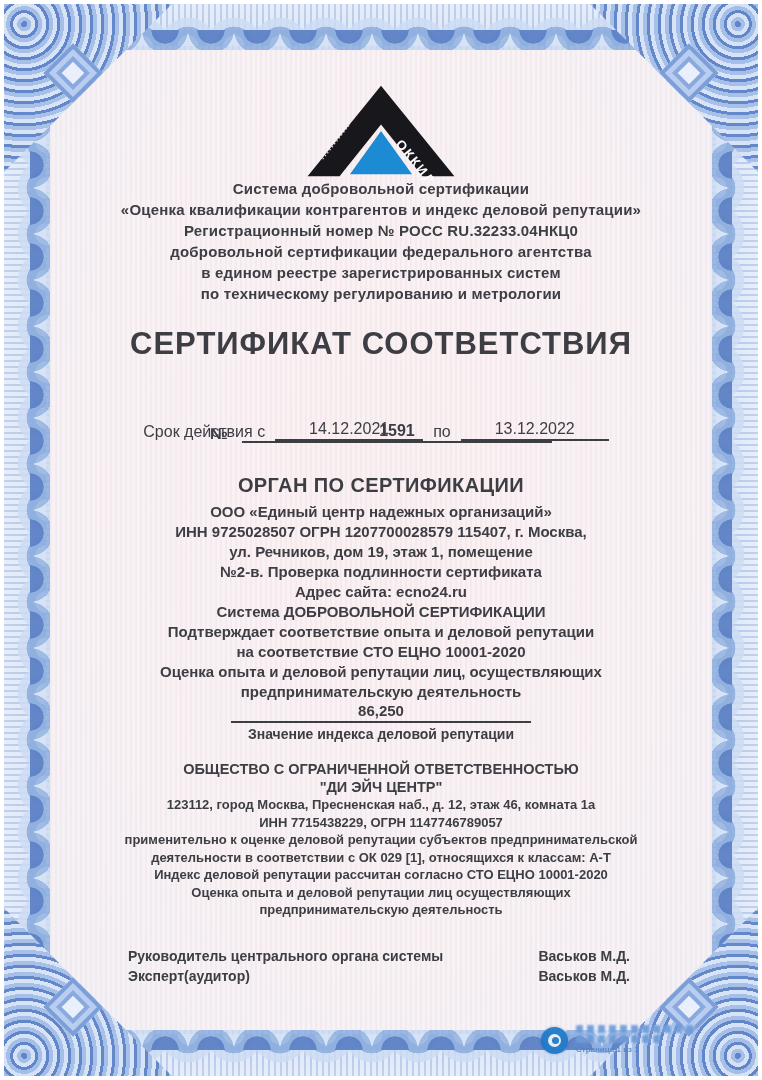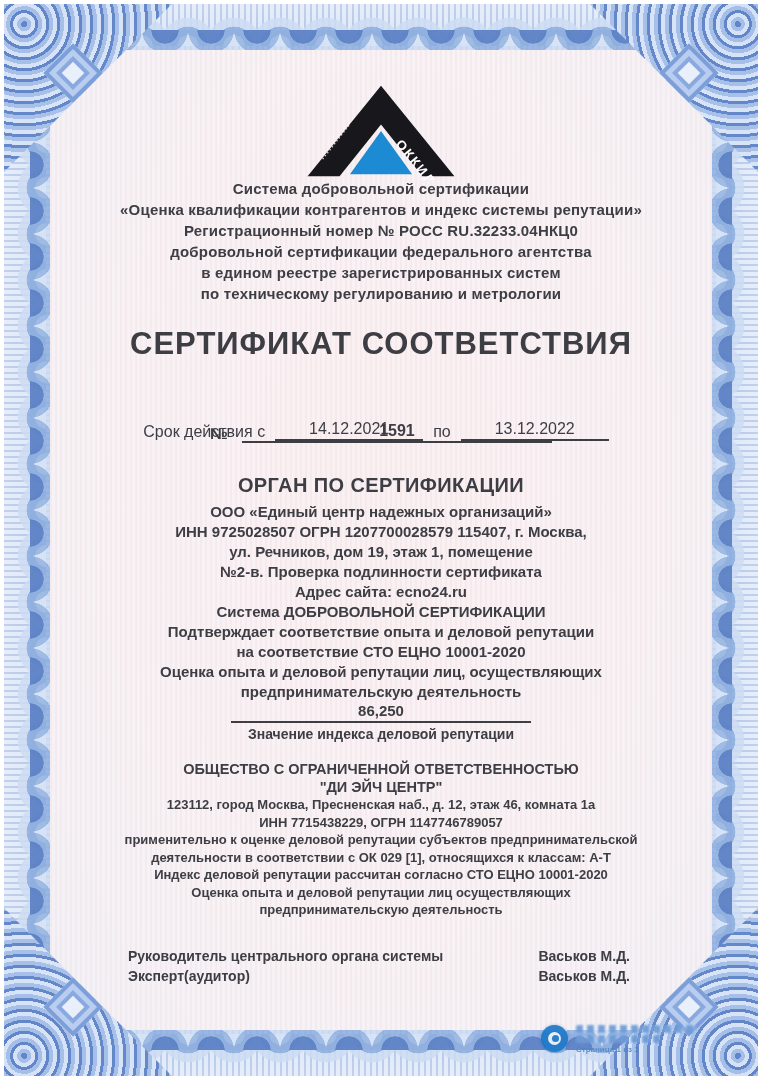--- a/index.html
+++ b/index.html
@@ -73,21 +73,21 @@
   .index-block{top:652px;}
   .index-value{display:inline-block;width:300px;font-weight:700;font-size:15px;border-bottom:2px solid #3d3d44;padding-bottom:2px;}
   .index-caption{font-weight:700;font-size:14px;margin-top:3px;}
   .recipient{top:710px;font-weight:700;}
   .recipient .big{font-size:14.5px;line-height:18px;text-align:center;}
   .recipient .small{font-size:13px;line-height:17.5px;}
   .signs{top:896px;left:78px;right:82px;text-align:left;position:absolute;
          font-weight:700;font-size:14px;line-height:20px;}
   .sign-row{display:flex;justify-content:space-between;}
   
-  .wm{position:absolute;right:66px;bottom:26px;z-index:3;display:flex;align-items:flex-start;opacity:.92;}
+  .wm{position:absolute;right:66px;bottom:26px;z-index:3;display:flex;align-items:flex-end;opacity:.92;}
   .wm-icon{width:27px;height:27px;border-radius:50%;background:#1d78c8;position:relative;flex:0 0 auto;
            box-shadow:0 0 3px rgba(20,80,150,.4);}
   .wm-icon::before{content:"";position:absolute;left:7px;top:7px;width:13px;height:13px;border-radius:50%;
                    background:#eaf2fb;}
   .wm-icon::after{content:"";position:absolute;left:11px;top:10px;width:7px;height:7px;border-radius:50%;
                   background:#1d78c8;}
   .wm-text{margin-left:8px;font-size:8px;line-height:9px;color:#4f86c9;text-align:left;}
   .wm-blur{width:120px;height:8px;margin-bottom:2px;border-radius:2px;filter:blur(1px);
            background:repeating-linear-gradient(90deg,#6d9cd8 0 7px,rgba(255,255,255,.15) 7px 11px);}
   .wm-blur.short{width:84px;}
@@ -114,21 +114,21 @@
     <svg width="160" height="98" viewBox="0 0 170 100">
       <polygon points="85,2 163,98 129,98 85,43 41,98 7,98" fill="#17171c"></polygon>
       <polygon points="85,50 118,96 52,96" fill="#1c8bd4"></polygon>
       <text x="100" y="64" transform="rotate(51 100 64)" fill="#ffffff" font-size="14" font-weight="bold" letter-spacing="2">ОККИДР</text>
       <line x1="51" y1="44" x2="23" y2="80" stroke="#ffffff" stroke-width="1.5" stroke-dasharray="1.5,2.5" opacity=".8"></line>
     </svg>
   </div>
 
   <div class="abs hdr">
     <div>Система добровольной сертификации</div>
-    <div>«Оценка квалификации контрагентов и индекс системы репутации»</div>
+    <div>«Оценка квалификации контрагентов и индекс деловой репутации»</div>
     <div>Регистрационный номер  № РОСС RU.32233.04НКЦ0</div>
     <div>добровольной сертификации федерального агентства</div>
     <div>в едином реестре зарегистрированных систем</div>
     <div>по техническому регулированию и метрологии</div>
   </div>
 
   <div class="abs cert-title">СЕРТИФИКАТ СООТВЕТСТВИЯ</div>
 
   <div class="abs num-row">
     <span>№</span><span class="uline">1591</span>

